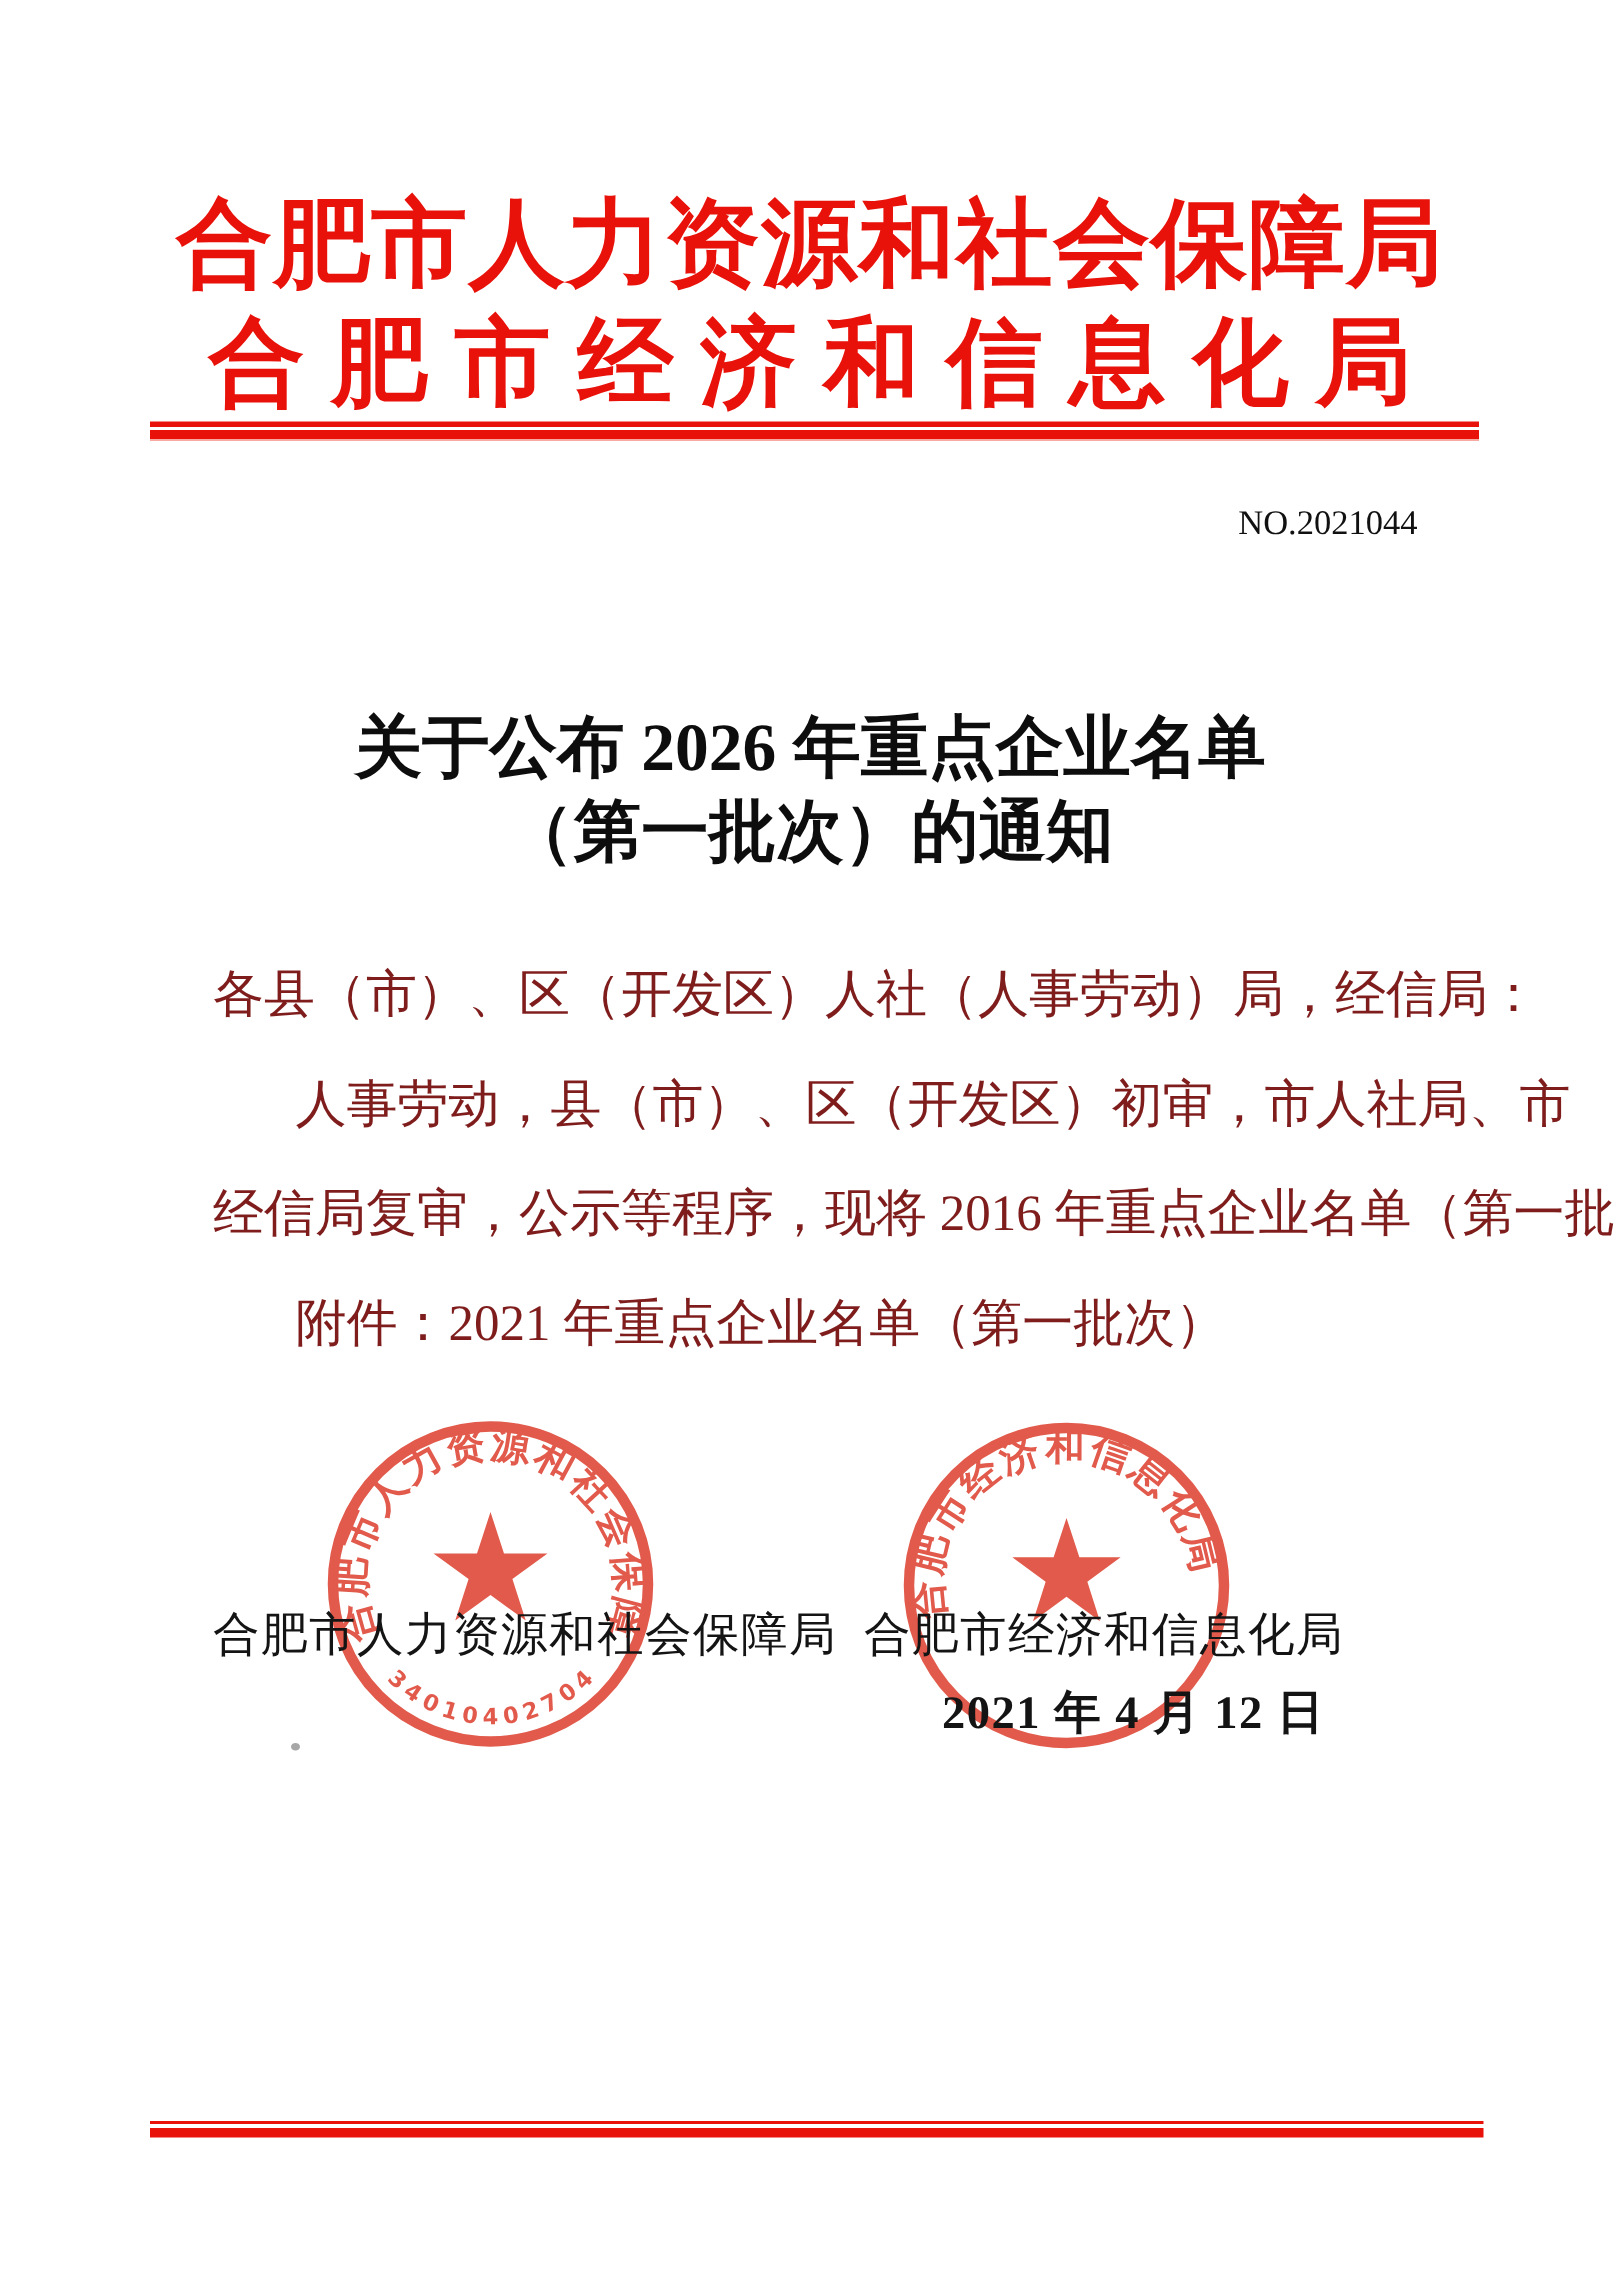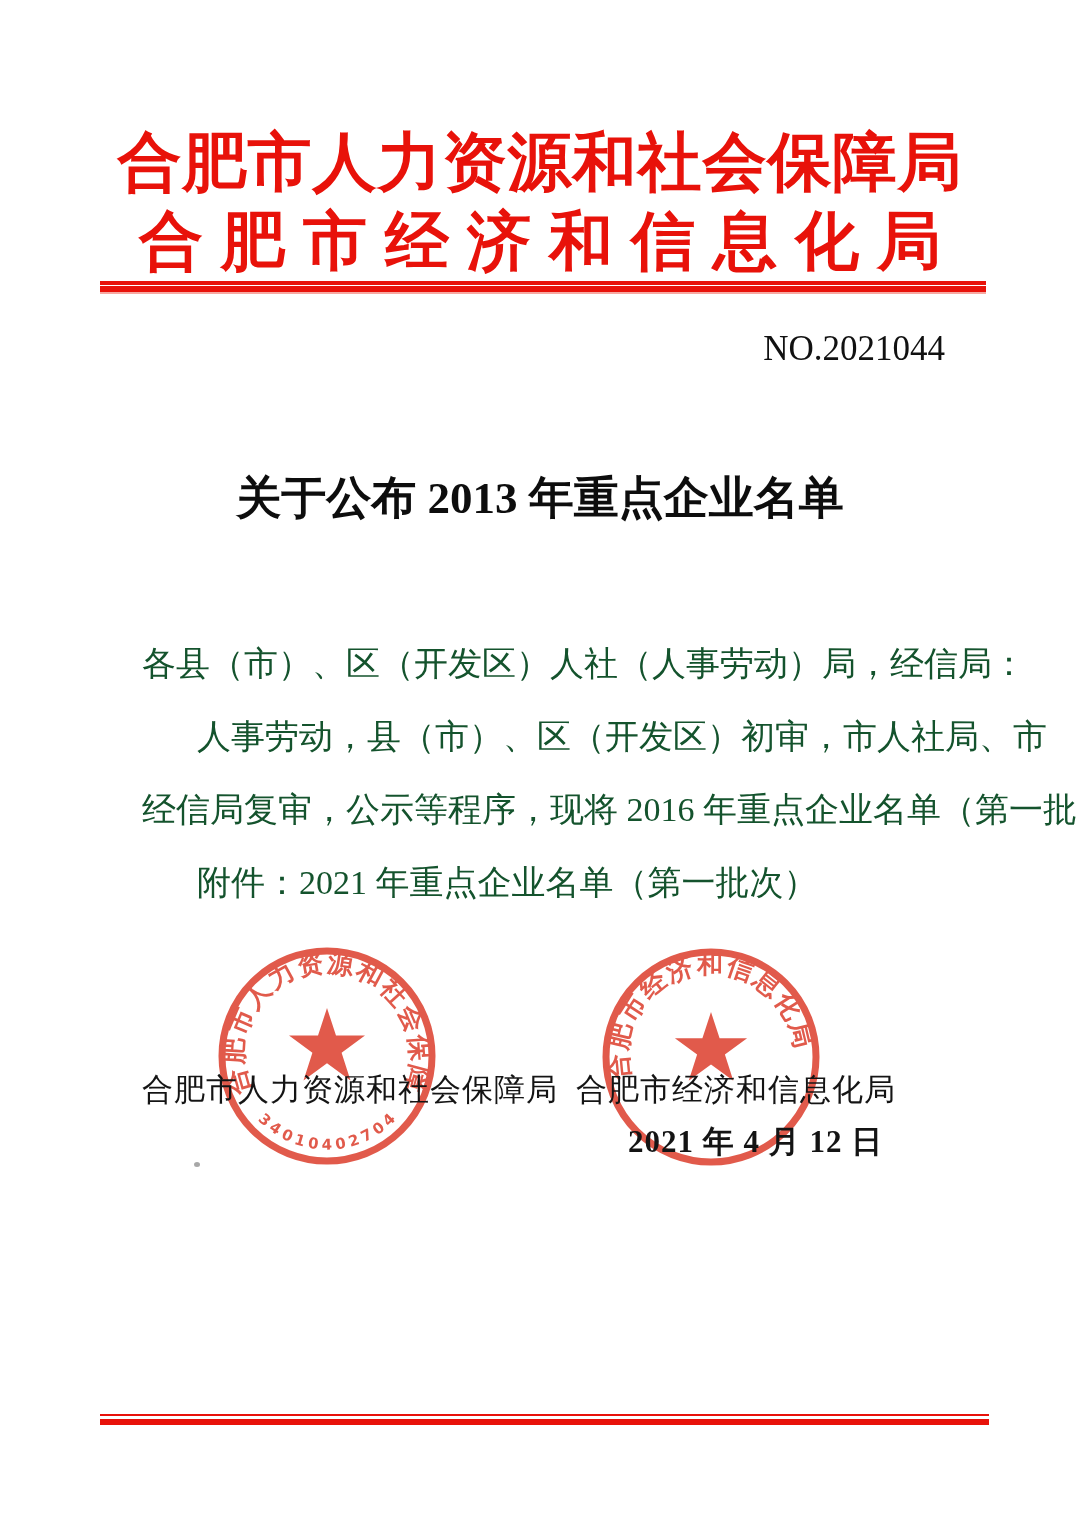--- a/index.html
+++ b/index.html
@@ -22,32 +22,32 @@
     color:#e8120a;letter-spacing:18px;text-indent:18px;white-space:nowrap;
   }
   .sep-top{
     position:absolute;left:100px;top:281px;width:886px;height:13px;
     background:linear-gradient(180deg,
       #e8120a 0 30%,#ffffff 30% 42%,
       #e8120a 42% 88%,#f7a9a2 88% 100%);
   }
   .doc-number{
     position:absolute;top:330px;right:135px;
-    font-size:35px;line-height:38px;color:#111;white-space:nowrap;
+    font-size:23px;line-height:38px;color:#111;white-space:nowrap;
   }
   
   .doc-title{position:absolute;top:470px;left:0;width:100%;text-align:center;}
   .doc-title div{
     font-size:45px;font-weight:bold;line-height:56px;color:#0d0d0d;white-space:nowrap;
   }
   
   .body-text{position:absolute;left:142px;top:627px;width:805px;}
   .body-line{
     font-size:34px;line-height:73px;height:73px;
-    white-space:nowrap;color:#14532d;
+    white-space:nowrap;color:#7f1d1d;
     font-weight:400;
   }
   .body-line.indent{padding-left:55px;}
   
   .seal{position:absolute;opacity:0.88;pointer-events:none;}
   .seal-1{left:212px;top:941px;}
   .seal-2{left:596px;top:942px;}
   .seal-ring{fill:none;stroke:#dd4433;stroke-width:7px;}
   .seal-star{fill:#dd4433;}
   .seal-arc-text{
@@ -85,21 +85,22 @@
   <div class="masthead">
     <div class="masthead-line1">合肥市人力资源和社会保障局</div>
     <div class="masthead-line2">合肥市经济和信息化局</div>
   </div>
 
   <div class="sep-top"></div>
 
   <div class="doc-number">NO.2021044</div>
 
   <div class="doc-title">
-    <div>关于公布 2013 年重点企业名单</div>
+    <div>关于公布 2026 年重点企业名单</div>
+    <div>（第一批次）的通知</div>
   </div>
 
   <div class="body-text">
     <div class="body-line">各县（市）、区（开发区）人社（人事劳动）局，经信局：</div>
     <div class="body-line indent">人事劳动，县（市）、区（开发区）初审，市人社局、市</div>
     <div class="body-line">经信局复审，公示等程序，现将 2016 年重点企业名单（第一批</div>
     <div class="body-line indent">附件：2021 年重点企业名单（第一批次）</div>
   </div>
 
   <svg class="seal seal-1" width="230" height="230" viewBox="0 0 230 230">

